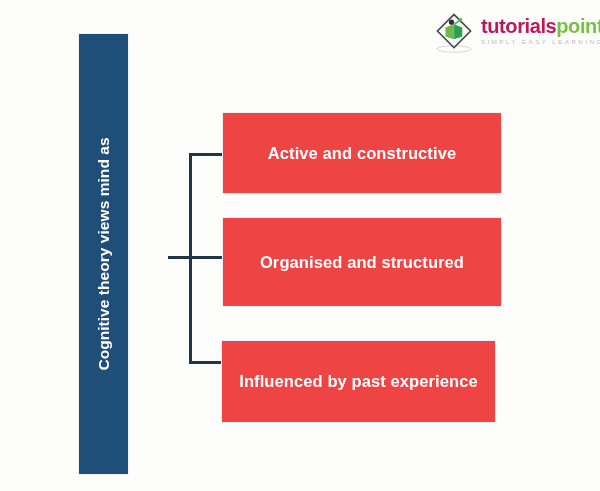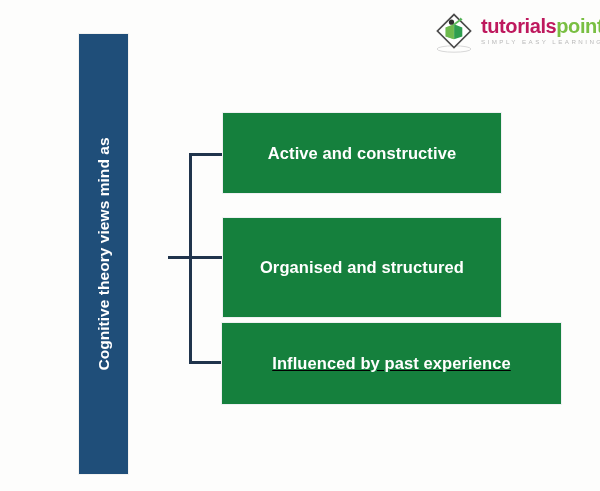--- a/index.html
+++ b/index.html
@@ -77,36 +77,36 @@
     white-space: nowrap;
     color: #ffffff;
     font-size: 15.5px;
     font-weight: bold;
     letter-spacing: 0.05px;
   }
 
   
   .leaf {
     position: absolute;
-    background: #15803d;
+    background: #ef4444;
     box-shadow: 0 0 0 1px #eef0f2;
     display: flex;
     align-items: center;
     justify-content: center;
   }
   .leaf-label {
     color: #ffffff;
     font-size: 16.5px;
     font-weight: bold;
     white-space: nowrap;
     letter-spacing: 0.1px;
   }
   #leaf-0 { left: 223px; top: 113px; width: 278px; height: 80px; }
-  #leaf-1 { left: 223px; top: 218px; width: 278px; height: 99px; }
-  #leaf-2 { left: 222px; top: 323px; width: 339px; height: 81px; text-decoration: underline; }
+  #leaf-1 { left: 223px; top: 218px; width: 278px; height: 88px; }
+  #leaf-2 { left: 222px; top: 341px; width: 273px; height: 81px; }
 
   
   .conn {
     position: absolute;
     background: #20344c;
   }
   
   #conn-trunk { left: 189px; top: 153px; width: 3px; height: 211px; }
   
   #conn-b0 { left: 189px; top: 153px; width: 34px; height: 3px; }

